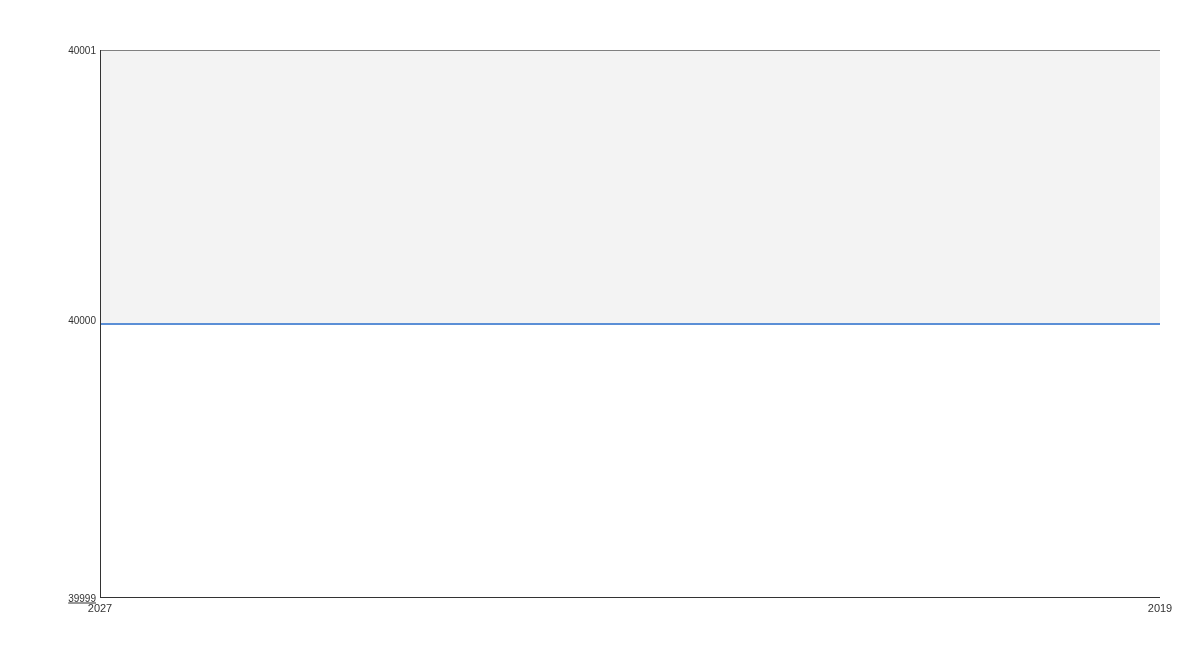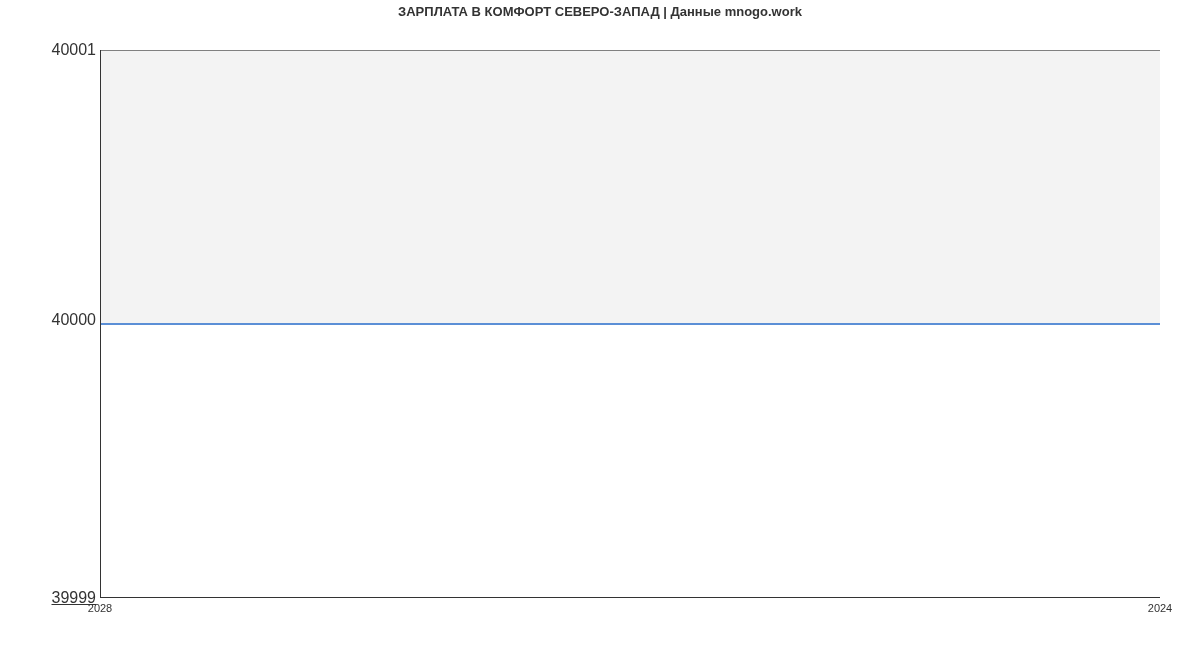--- a/index.html
+++ b/index.html
@@ -64,47 +64,46 @@
     position: absolute;
     left: 0;
     right: 0;
     top: calc(50% - 1px);
     height: 0;
     border-top: 2px solid #5b8fd6;
   }
   .y-tick {
     position: absolute;
     right: 1104px;
-    font-size: 16px;
+    font-size: 10px;
     color: #333333;
     transform: translateY(-50%);
     white-space: nowrap;
   }
   .x-tick {
     position: absolute;
     top: 602px;
     font-size: 11px;
     color: #333333;
     transform: translateX(-50%);
   }
 </style>
 </head>
 <body>
 
 <div class="chart-wrap">
 
-  <div class="title">ЗАРПЛАТА В КОМФОРТ СЕВЕРО-ЗАПАД | Данные mnogo.work</div>
 
   <div class="plot-area">
     <div class="upper-band"></div>
     <div class="grid-top"></div>
     <div class="grid-mid"></div>
     <div class="data-line"></div>
   </div>
 
   <div class="y-tick" style="top:50px;">40001</div>
   <div class="y-tick" style="top:320px;">40000</div>
   <div class="y-tick" style="top:598px;text-decoration:underline;">39999</div>
 
-  <div class="x-tick" style="left:100px;">2028</div>
-  <div class="x-tick" style="left:1160px;">2024</div>
+  <div class="x-tick" style="left:100px;">2027</div>
+  <div class="x-tick" style="left:1160px;">2019</div>
 
 </div>
 
 </body></html>

